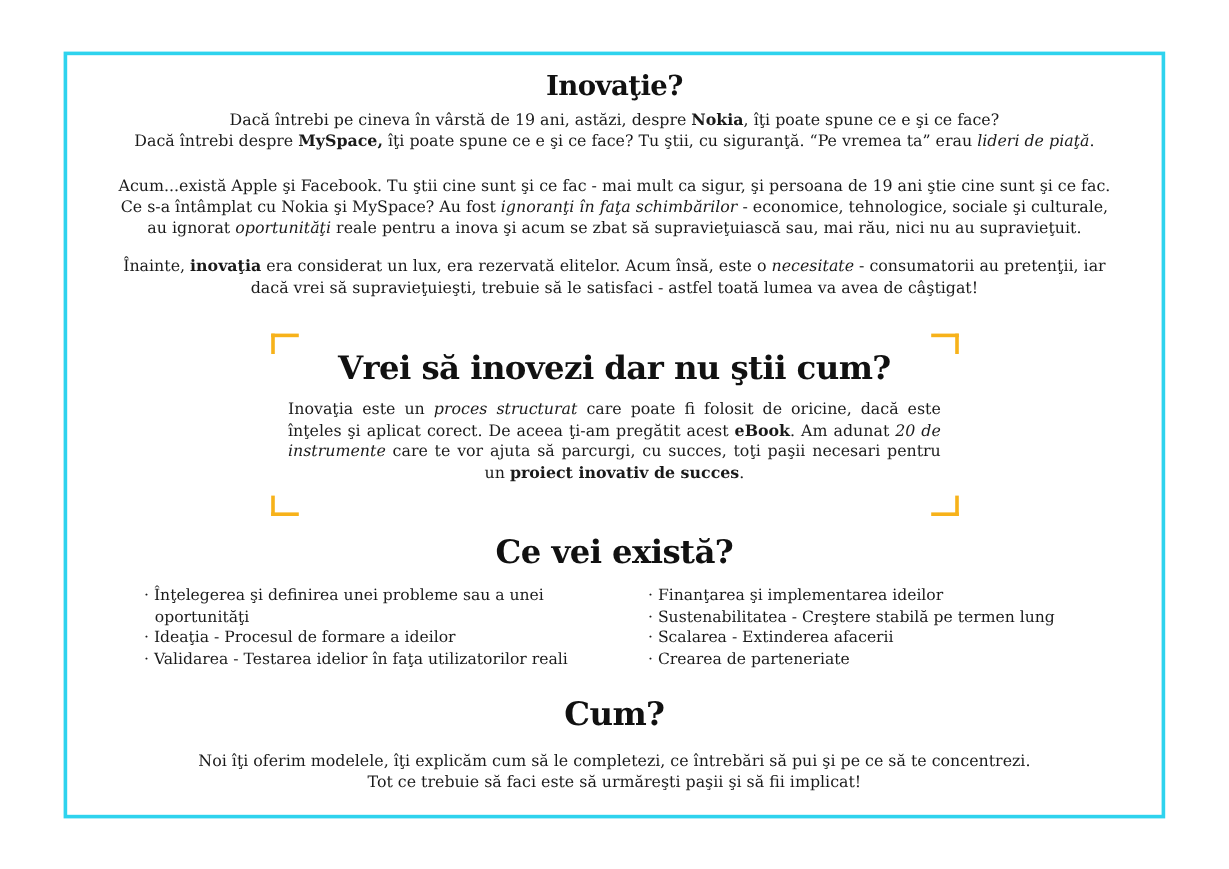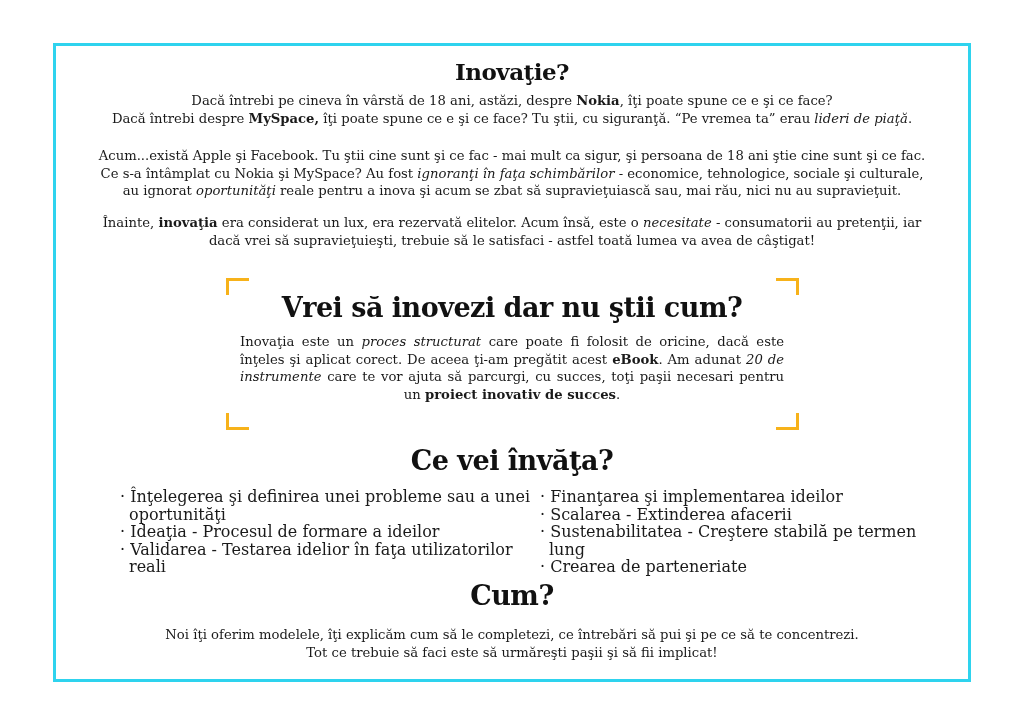--- a/index.html
+++ b/index.html
@@ -73,21 +73,21 @@
     .br-tr { left: 776px; top: 278px; border-top-width: 3px; border-right-width: 3px; }
     .br-bl { left: 226px; top: 413px; border-bottom-width: 3px; border-left-width: 3px; }
     .br-br { left: 776px; top: 413px; border-bottom-width: 3px; border-right-width: 3px; }
 
     .list {
       position: absolute;
       top: 488px;
       margin: 0;
       padding: 0;
       list-style: none;
-      font-size: 16px;
+      font-size: 13px;
       line-height: 17.5px;
       text-align: left;
     }
     .list-left { left: 120px; width: 410px; }
     .list-right { left: 540px; width: 400px; }
     .list li { padding-left: 9px; text-indent: -9px; }
     .list li::before { content: "· "; }
     em { }
     strong { font-weight: bold; }
   </style>
@@ -95,29 +95,29 @@
 <body>
 
 <div class="frame"></div>
 
 <div class="block title-1">
   <h1>Inovaţie?</h1>
 </div>
 
 <div class="block para-1">
   <p>
-    <span>Dacă întrebi pe cineva în vârstă de 18 ani, astăzi, despre </span><strong>Nokia</strong><span>, îţi poate spune ce e şi ce face?</span>
+    <span>Dacă întrebi pe cineva în vârstă de 19 ani, astăzi, despre </span><strong>Nokia</strong><span>, îţi poate spune ce e şi ce face?</span>
   </p>
   <p>
     <span>Dacă întrebi despre </span><strong>MySpace,</strong><span> îţi poate spune ce e şi ce face? Tu ştii, cu siguranţă. “Pe vremea ta” erau </span><em>lideri de piaţă</em><span>.</span>
   </p>
 </div>
 
 <div class="block para-2">
-  <p>Acum...există Apple şi Facebook. Tu ştii cine sunt şi ce fac - mai mult ca sigur, şi persoana de 18 ani ştie cine sunt şi ce fac.</p>
+  <p>Acum...există Apple şi Facebook. Tu ştii cine sunt şi ce fac - mai mult ca sigur, şi persoana de 19 ani ştie cine sunt şi ce fac.</p>
   <p>
     <span>Ce s-a întâmplat cu Nokia şi MySpace? Au fost </span><em>ignoranţi în faţa schimbărilor</em><span> - economice, tehnologice, sociale şi culturale,</span>
   </p>
   <p>
     <span>au ignorat </span><em>oportunităţi</em><span> reale pentru a inova şi acum se zbat să supravieţuiască sau, mai rău, nici nu au supravieţuit.</span>
   </p>
 </div>
 
 <div class="block para-3">
   <p>
@@ -133,33 +133,33 @@
 
 <div class="block title-2">
   <h2>Vrei să inovezi dar nu ştii cum?</h2>
 </div>
 
 <div class="block para-4">
   <p><span>Inovaţia este un </span><em>proces structurat</em><span> care poate fi folosit de oricine, dacă este înţeles şi aplicat corect. De aceea ţi-am pregătit acest </span><strong>eBook</strong><span>. Am adunat </span><em>20 de instrumente</em><span> care te vor ajuta să parcurgi, cu succes, toţi paşii necesari pentru un </span><strong>proiect inovativ de succes</strong><span>.</span></p>
 </div>
 
 <div class="block title-3">
-  <h2>Ce vei învăţa?</h2>
+  <h2>Ce vei există?</h2>
 </div>
 
 <ul class="list list-left">
   <li>Înţelegerea şi definirea unei probleme sau a unei oportunităţi</li>
   <li>Ideaţia - Procesul de formare a ideilor</li>
   <li>Validarea - Testarea idelior în faţa utilizatorilor reali</li>
 </ul>
 
 <ul class="list list-right">
   <li>Finanţarea şi implementarea ideilor</li>
+  <li>Sustenabilitatea - Creştere stabilă pe termen lung</li>
   <li>Scalarea - Extinderea afacerii</li>
-  <li>Sustenabilitatea - Creştere stabilă pe termen lung</li>
   <li>Crearea de parteneriate</li>
 </ul>
 
 <div class="block title-4">
   <h2>Cum?</h2>
 </div>
 
 <div class="block para-5">
   <p>Noi îţi oferim modelele, îţi explicăm cum să le completezi, ce întrebări să pui şi pe ce să te concentrezi.</p>
   <p>Tot ce trebuie să faci este să urmăreşti paşii şi să fii implicat!</p>

